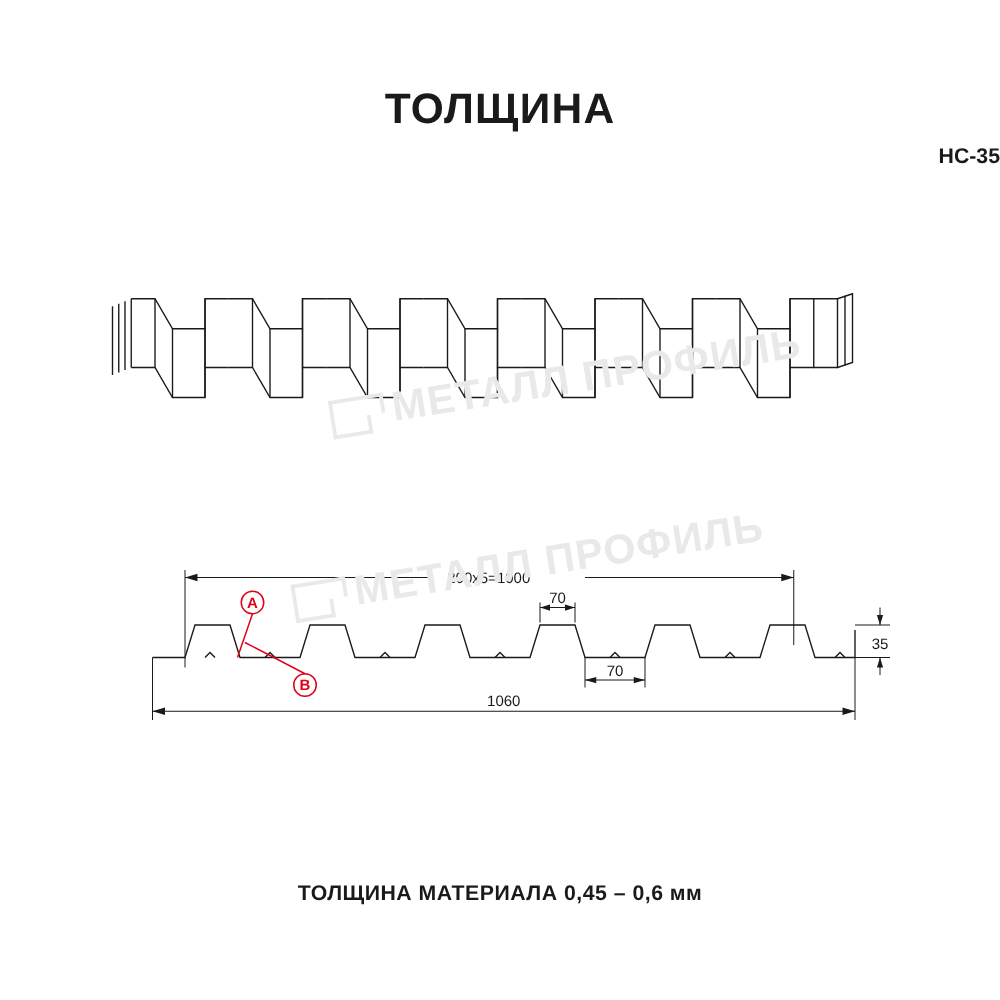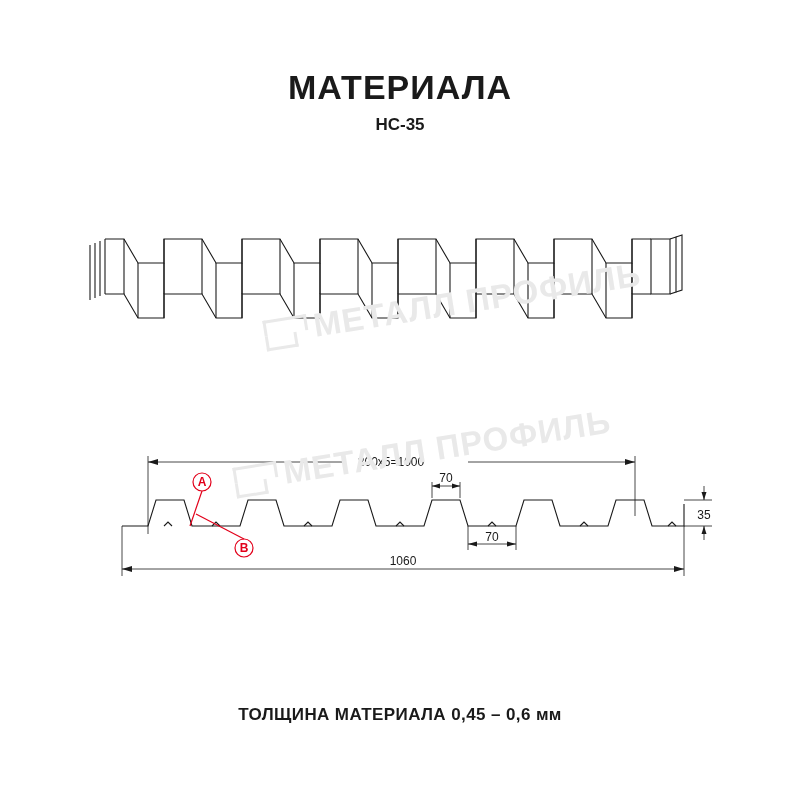--- a/index.html
+++ b/index.html
@@ -15,21 +15,21 @@
 
   
   .title{
     position:absolute;top:68px;left:0;right:0;
     text-align:center;
     font-size:34px;font-weight:bold;
     letter-spacing:1px;
   }
   .subtitle{
     position:absolute;top:115px;left:0;right:0;
-    text-align:center;
+    text-align:right;
     font-size:17px;font-weight:bold;
   }
 
   
   .wm{
     position:absolute;
     color:#e9e9e9;
     font-weight:bold;
     white-space:nowrap;
     pointer-events:none;
@@ -76,21 +76,21 @@
     text-align:center;
     font-size:17px;font-weight:bold;
     letter-spacing:0.4px;
   }
 </style>
 </head>
 <body>
 
 <div class="page">
 
-  <div class="title">МАТЕРИАЛА</div>
+  <div class="title">ТОЛЩИНА</div>
   <div class="subtitle">НС-35</div>
 
   <div class="sheet3d">
     <svg width="650" height="130" viewBox="0 0 650 130">
       <g class="ln">
 
         <path d="M12,40 L12,95"></path>
         <path d="M17,38 L17,93"></path>
         <path d="M22,36 L22,91"></path>
         <path d="M27,34 L27,89"></path>

